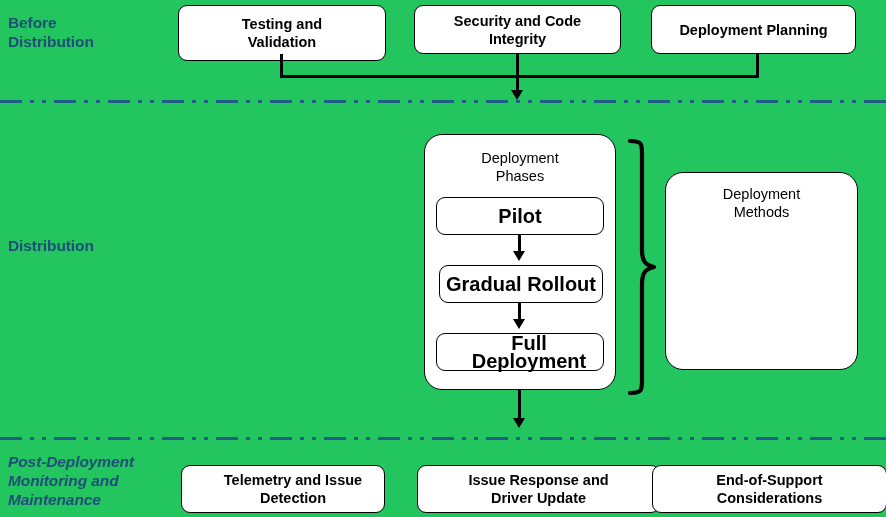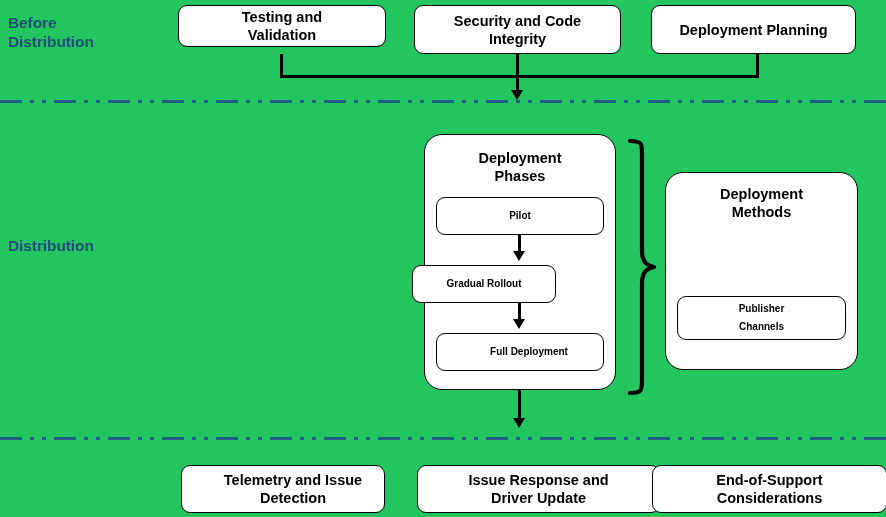--- a/index.html
+++ b/index.html
@@ -52,36 +52,36 @@
     font-weight:bold;
     font-size:14.5px;
     line-height:18px;
     display:flex;
     align-items:center;
     justify-content:center;
     text-align:center;
     padding:2px 6px;
     white-space:pre-line;
   }
-  .node.small{ font-size:10px; }
+  .node.small{ font-size:20px; }
 
   
   .group-box{
     position:absolute;
     box-sizing:border-box;
     border:1.6px solid #000000;
     border-radius:18px;
     background:#ffffff;
   }
   .group-title{
     position:absolute;
     left:0;right:0;
     text-align:center;
     color:#000000;
-    font-weight:bold;
+    font-weight:normal;
     font-size:14.5px;
     line-height:18px;
     white-space:pre-line;
   }
 
   
   .ln{
     position:absolute;
     background:#000000;
   }
@@ -101,21 +101,21 @@
   }
 </style>
 </head>
 <body>
 
 <div id="stage">
 
   <div class="lane-label" style="left:8px; top:13px; width:160px;">Before
 Distribution</div>
 
-  <div class="node" style="left:178px; top:5px; width:208px; height:42px;">Testing and
+  <div class="node" style="left:178px; top:5px; width:208px; height:56px;">Testing and
 Validation</div>
 
   <div class="node" style="left:651px; top:5px; width:205px; height:49px;">Deployment Planning</div>
 
   <div class="node" style="left:414px; top:5px; width:207px; height:49px;">Security and Code
 Integrity</div>
 
   <div class="ln vline" style="left:280px; top:54px; height:24px;"></div>
   <div class="ln vline" style="left:516px; top:54px; height:24px;"></div>
   <div class="ln vline" style="left:756px; top:54px; height:24px;"></div>
@@ -132,47 +132,48 @@
   <div class="group-box" style="left:424px; top:134px; width:192px; height:256px;">
     <div class="group-title" style="top:14px;">Deployment
 Phases</div>
   </div>
 
   <div class="node small" style="left:436px; top:197px; width:168px; height:38px;">Pilot</div>
 
   <div class="ln vline" style="left:518px; top:235px; height:19px;"></div>
   <div class="arrow-down" style="left:513px; top:251px;"></div>
 
-  <div class="node small" style="left:412px; top:265px; width:144px; height:38px;">Gradual Rollout</div>
+  <div class="node small" style="left:439px; top:265px; width:164px; height:38px;">Gradual Rollout</div>
 
   <div class="ln vline" style="left:518px; top:303px; height:19px;"></div>
   <div class="arrow-down" style="left:513px; top:319px;"></div>
 
   <div class="node small" style="left:436px; top:333px; width:168px; height:38px;padding-left:24px;">Full Deployment</div>
 
   <div class="brace" style="left:626px; top:138px; width:32px; height:258px;">
     <svg width="32" height="258" viewBox="0 0 32 258" fill="none" xmlns="http://www.w3.org/2000/svg">
       <path d="M4 3 C16 3 16 6 16 16 L16 112 C16 124 20 127 28 129 C20 131 16 134 16 146 L16 242 C16 252 16 255 4 255" stroke="#000000" stroke-width="4.2" stroke-linecap="round" stroke-linejoin="round" fill="none"></path>
     </svg>
   </div>
 
   <div class="group-box" style="left:665px; top:172px; width:193px; height:198px;">
     <div class="group-title" style="top:12px;">Deployment
 Methods</div>
   </div>
 
 
-  <div class="node small" style="left:677px; top:296px; width:169px; height:44px;">Publisher
-Channels</div>
 
   <div class="ln vline" style="left:518px; top:390px; height:30px;"></div>
   <div class="arrow-down" style="left:513px; top:418px;"></div>
 
   <div class="divider" style="top:437px;"></div>
 
+  <div class="lane-label italic" style="left:8px; top:452px; width:180px;">Post-Deployment
+Monitoring and
+Maintenance</div>
 
   <div class="node" style="left:181px; top:465px; width:204px; height:48px;padding-left:26px;">Telemetry and Issue
 Detection</div>
 
   <div class="node" style="left:417px; top:465px; width:243px; height:48px;">Issue Response and
 Driver Update</div>
 
   <div class="node" style="left:652px; top:465px; width:235px; height:48px;">End-of-Support
 Considerations</div>
 

